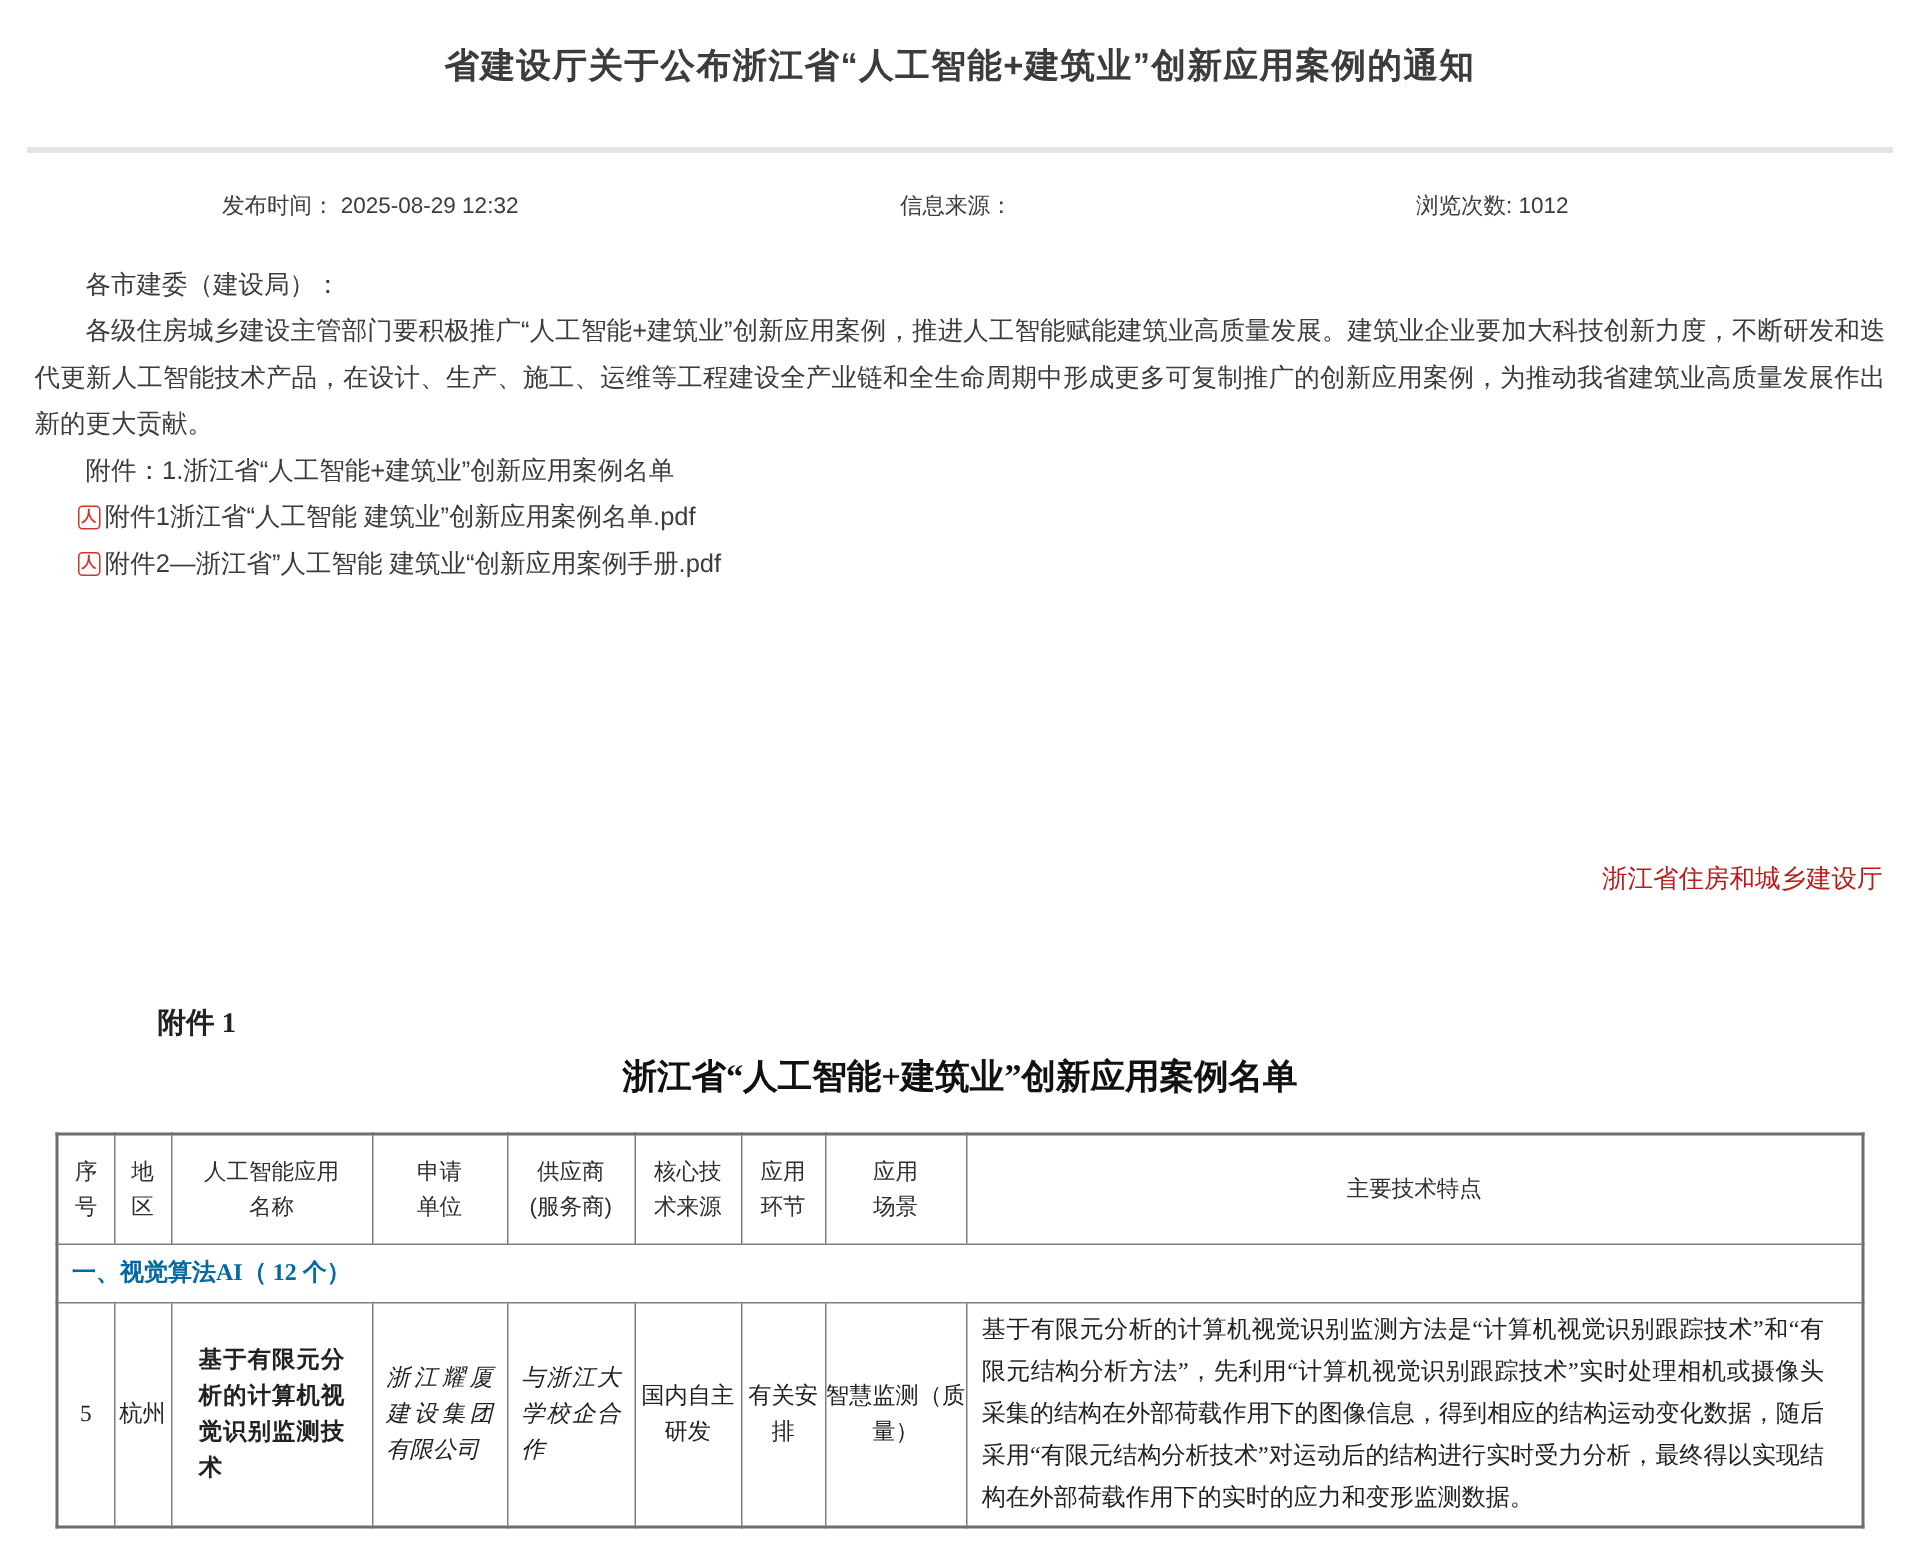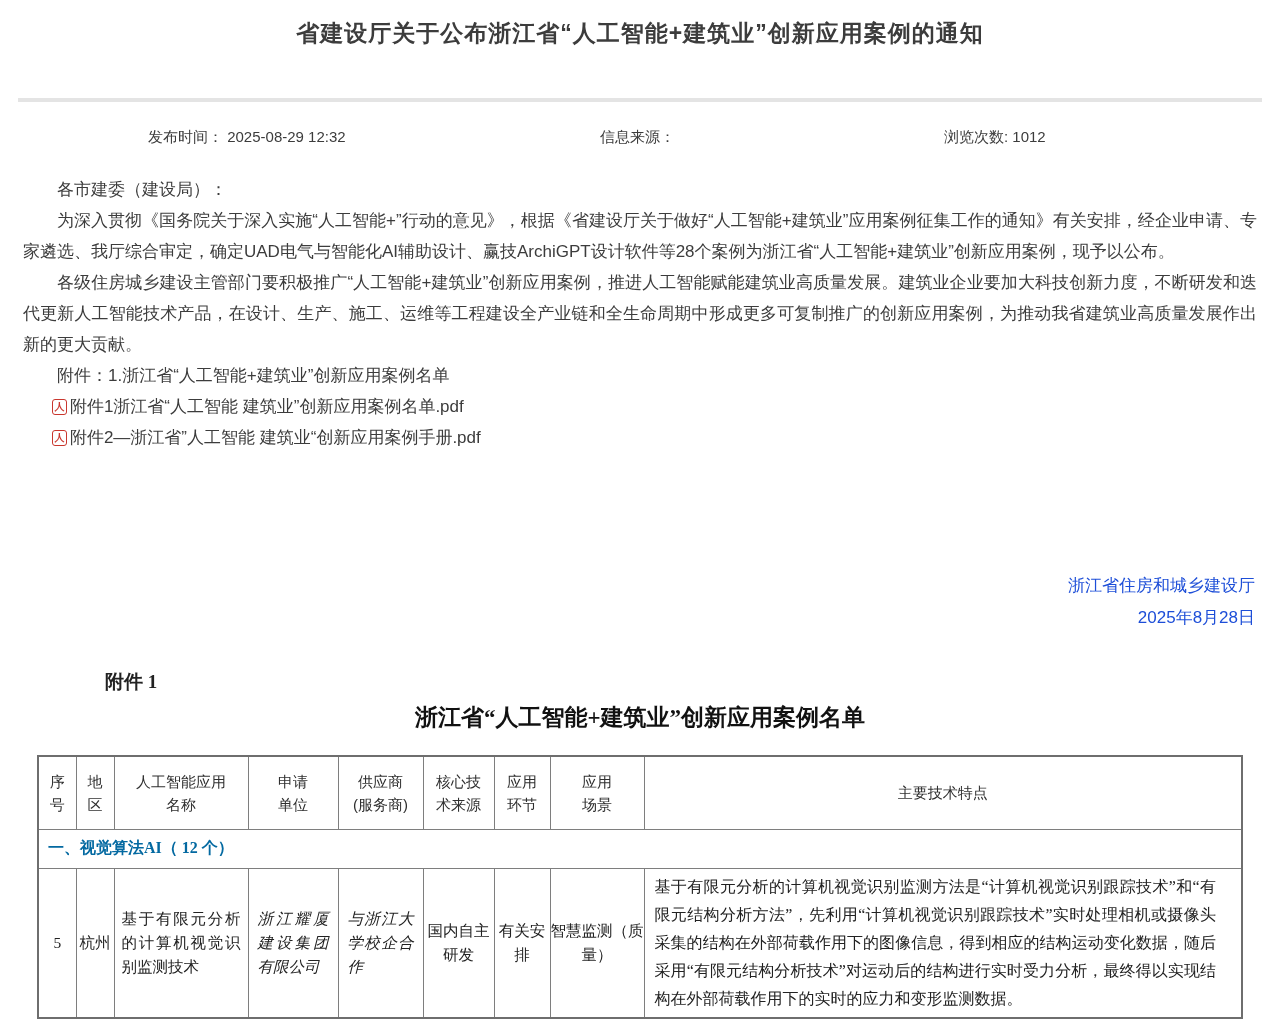--- a/index.html
+++ b/index.html
@@ -4,21 +4,21 @@
 <style>
   * { margin:0; padding:0; box-sizing:border-box; }
   html,body { background:#ffffff; }
   body {
     width:1280px; height:1030px; position:relative;
     font-family:"Liberation Sans", sans-serif;
     color:#3c3c3c;
   }
   
   .doc-title {
-    position:absolute; top:18px; left:0; width:1280px;
+    position:absolute; top:28px; left:0; width:1280px;
     text-align:center; font-size:23px; font-weight:bold; color:#3c3c3c;
     letter-spacing:1px;
   }
   .divider {
     position:absolute; top:98px; left:18px; width:1244px; height:4px;
     background:#e4e4e4;
   }
   .meta-bar { position:absolute; top:128px; left:0; width:1096px; height:22px; font-size:15px; color:#3c3c3c; }
   .meta-item { position:absolute; top:0; white-space:nowrap; }
   .meta-publish { left:148px; }
@@ -36,21 +36,21 @@
   .attach-line2 { text-indent:5em; }
   .pdf-link { margin-left:1.7em; display:flex; align-items:center; gap:3px; color:#3c3c3c; text-decoration:none; cursor:pointer; }
   .pdf-icon {
     display:inline-flex; align-items:center; justify-content:center;
     width:15px; height:16px; flex:0 0 15px;
     border:1.5px solid #c9372e; border-radius:3px; background:#fff;
     color:#c9372e; font-size:10px; font-weight:bold; line-height:1;
   }
   .signature {
     position:absolute; top:570px; right:25px; text-align:right;
-    font-size:17px; line-height:32px; color:#1d4ed8;
+    font-size:17px; line-height:32px; color:#b91c1c;
   }
 
   
   .attach-heading {
     position:absolute; top:669px; left:105px;
     font-family:"Liberation Serif","DejaVu Serif",serif;
     font-size:19px; font-weight:600; color:#222;
   }
   .table-title {
     position:absolute; top:702px; left:0; width:1280px; text-align:center;
@@ -81,21 +81,21 @@
   .case-table thead th {
     font-family:"Liberation Sans", sans-serif;
     font-weight:normal; font-size:15px; line-height:23px;
     white-space:pre-line; height:73px; color:#2f2f2f;
   }
   .section-row td {
     height:39px; text-align:left; padding-left:9px;
     font-weight:bold; font-size:16px; color:#0369a1;
   }
   .data-row td { font-size:15.5px; line-height:24px; height:128px; }
-  td.cell-name { text-align:justify; padding:0 7px; }
+  td.cell-name { text-align:justify; padding:0 18px;font-weight:bold; }
   td.cell-app, td.cell-sup { text-align:justify; padding:0 9px;font-style:italic; }
   td.cell-feat {
     text-align:justify; padding:4px 25px 4px 10px;
     font-size:16px; line-height:28px; vertical-align:middle;
   }
 </style>
 </head>
 <body>
 
 <h1 class="doc-title">省建设厅关于公布浙江省“人工智能+建筑业”创新应用案例的通知</h1>
@@ -110,36 +110,34 @@
     <span>信息来源：</span>
   </span>
   <span class="meta-item meta-views">
     <span>浏览次数:</span>
     <span>1012</span>
   </span>
 </div>
 
 <div class="doc-body">
   <p>各市建委（建设局）：</p>
-  <p>为深入贯彻《国务院关于深入实施“人工智能+”行动的意见》，根据《省建设厅关于做好“人工智能+建筑业”应用案例征集工作的通知》有关安排，经企业申请、专家遴选、我厅综合审定，确定UAD电气与智能化AI辅助设计、赢技ArchiGPT设计软件等28个案例为浙江省“人工智能+建筑业”创新应用案例，现予以公布。</p>
   <p>各级住房城乡建设主管部门要积极推广“人工智能+建筑业”创新应用案例，推进人工智能赋能建筑业高质量发展。建筑业企业要加大科技创新力度，不断研发和迭代更新人工智能技术产品，在设计、生产、施工、运维等工程建设全产业链和全生命周期中形成更多可复制推广的创新应用案例，为推动我省建筑业高质量发展作出新的更大贡献。</p>
   <div class="attach-line1">附件：1.浙江省“人工智能+建筑业”创新应用案例名单</div>
   <a class="pdf-link">
     <span class="pdf-icon">人</span>
     <span>附件1浙江省“人工智能 建筑业”创新应用案例名单.pdf</span>
   </a>
   <a class="pdf-link">
     <span class="pdf-icon">人</span>
     <span>附件2—浙江省”人工智能 建筑业“创新应用案例手册.pdf</span>
   </a>
 </div>
 
 <div class="signature">
   <div>浙江省住房和城乡建设厅</div>
-  <div>2025年8月28日</div>
 </div>
 
 <div class="attach-heading">附件 1</div>
 <div class="table-title">浙江省“人工智能+建筑业”创新应用案例名单</div>
 
 <table class="case-table">
   <colgroup>
     <col class="c-no">
       <col class="c-reg">
       <col class="c-name">

